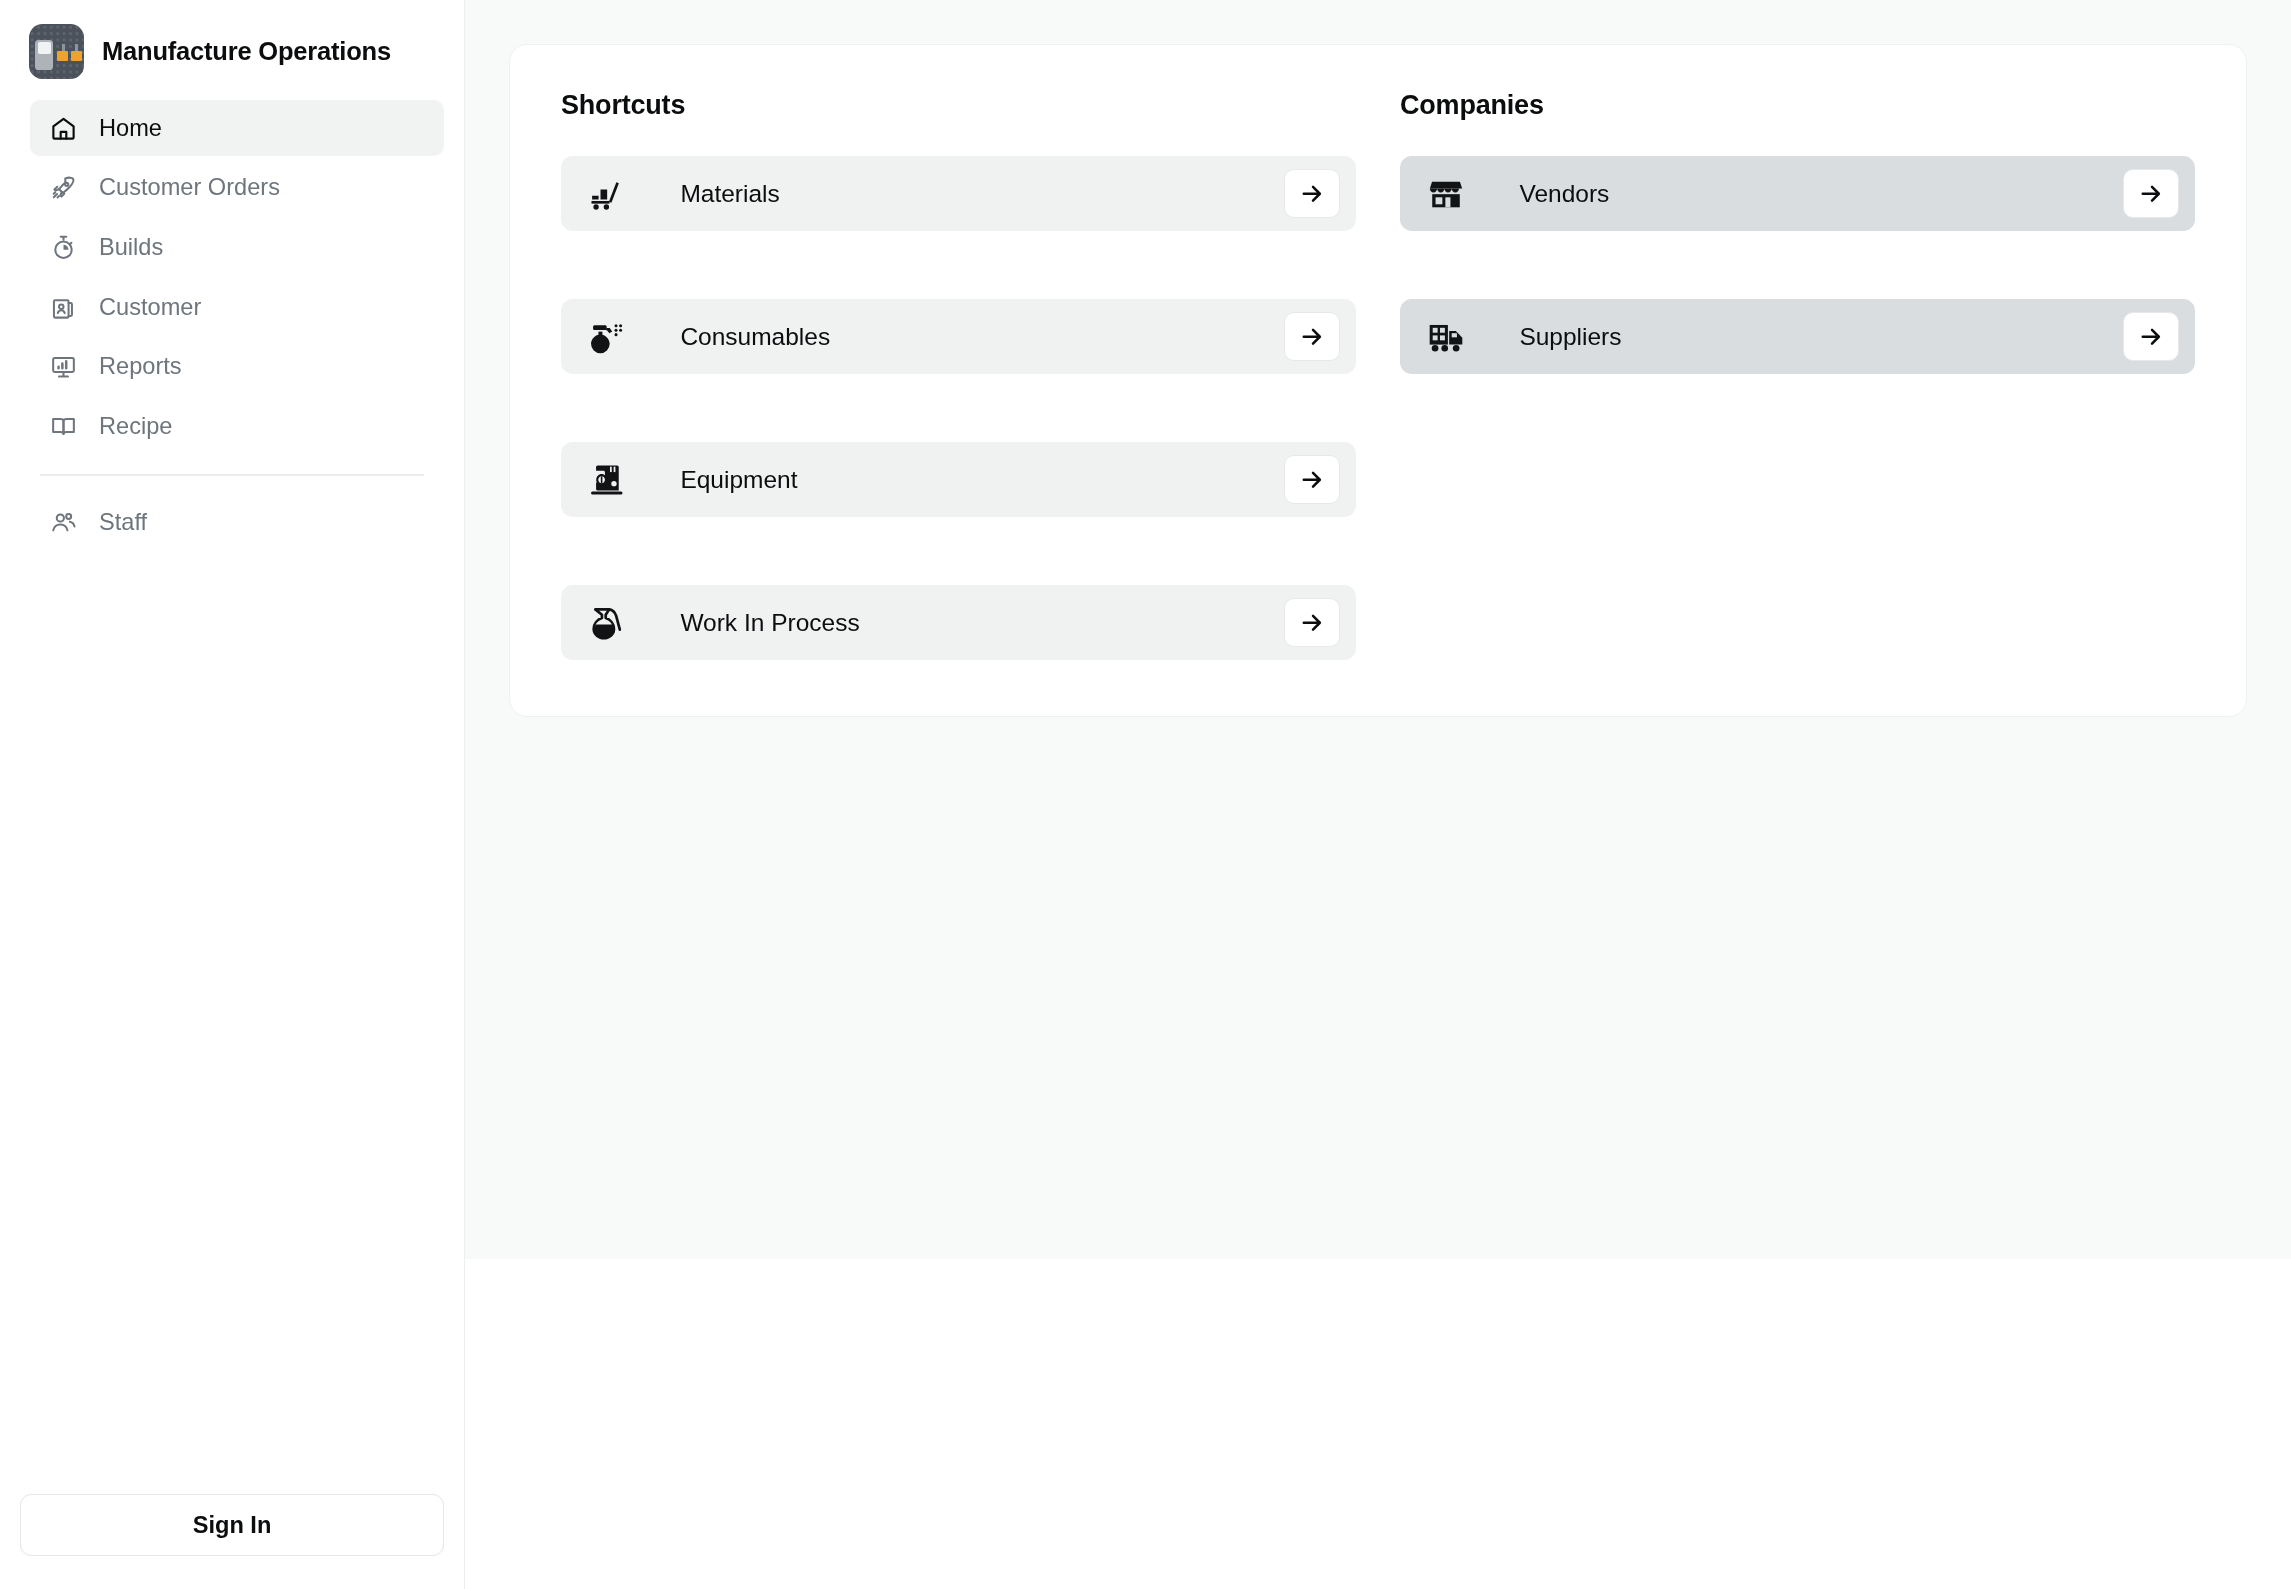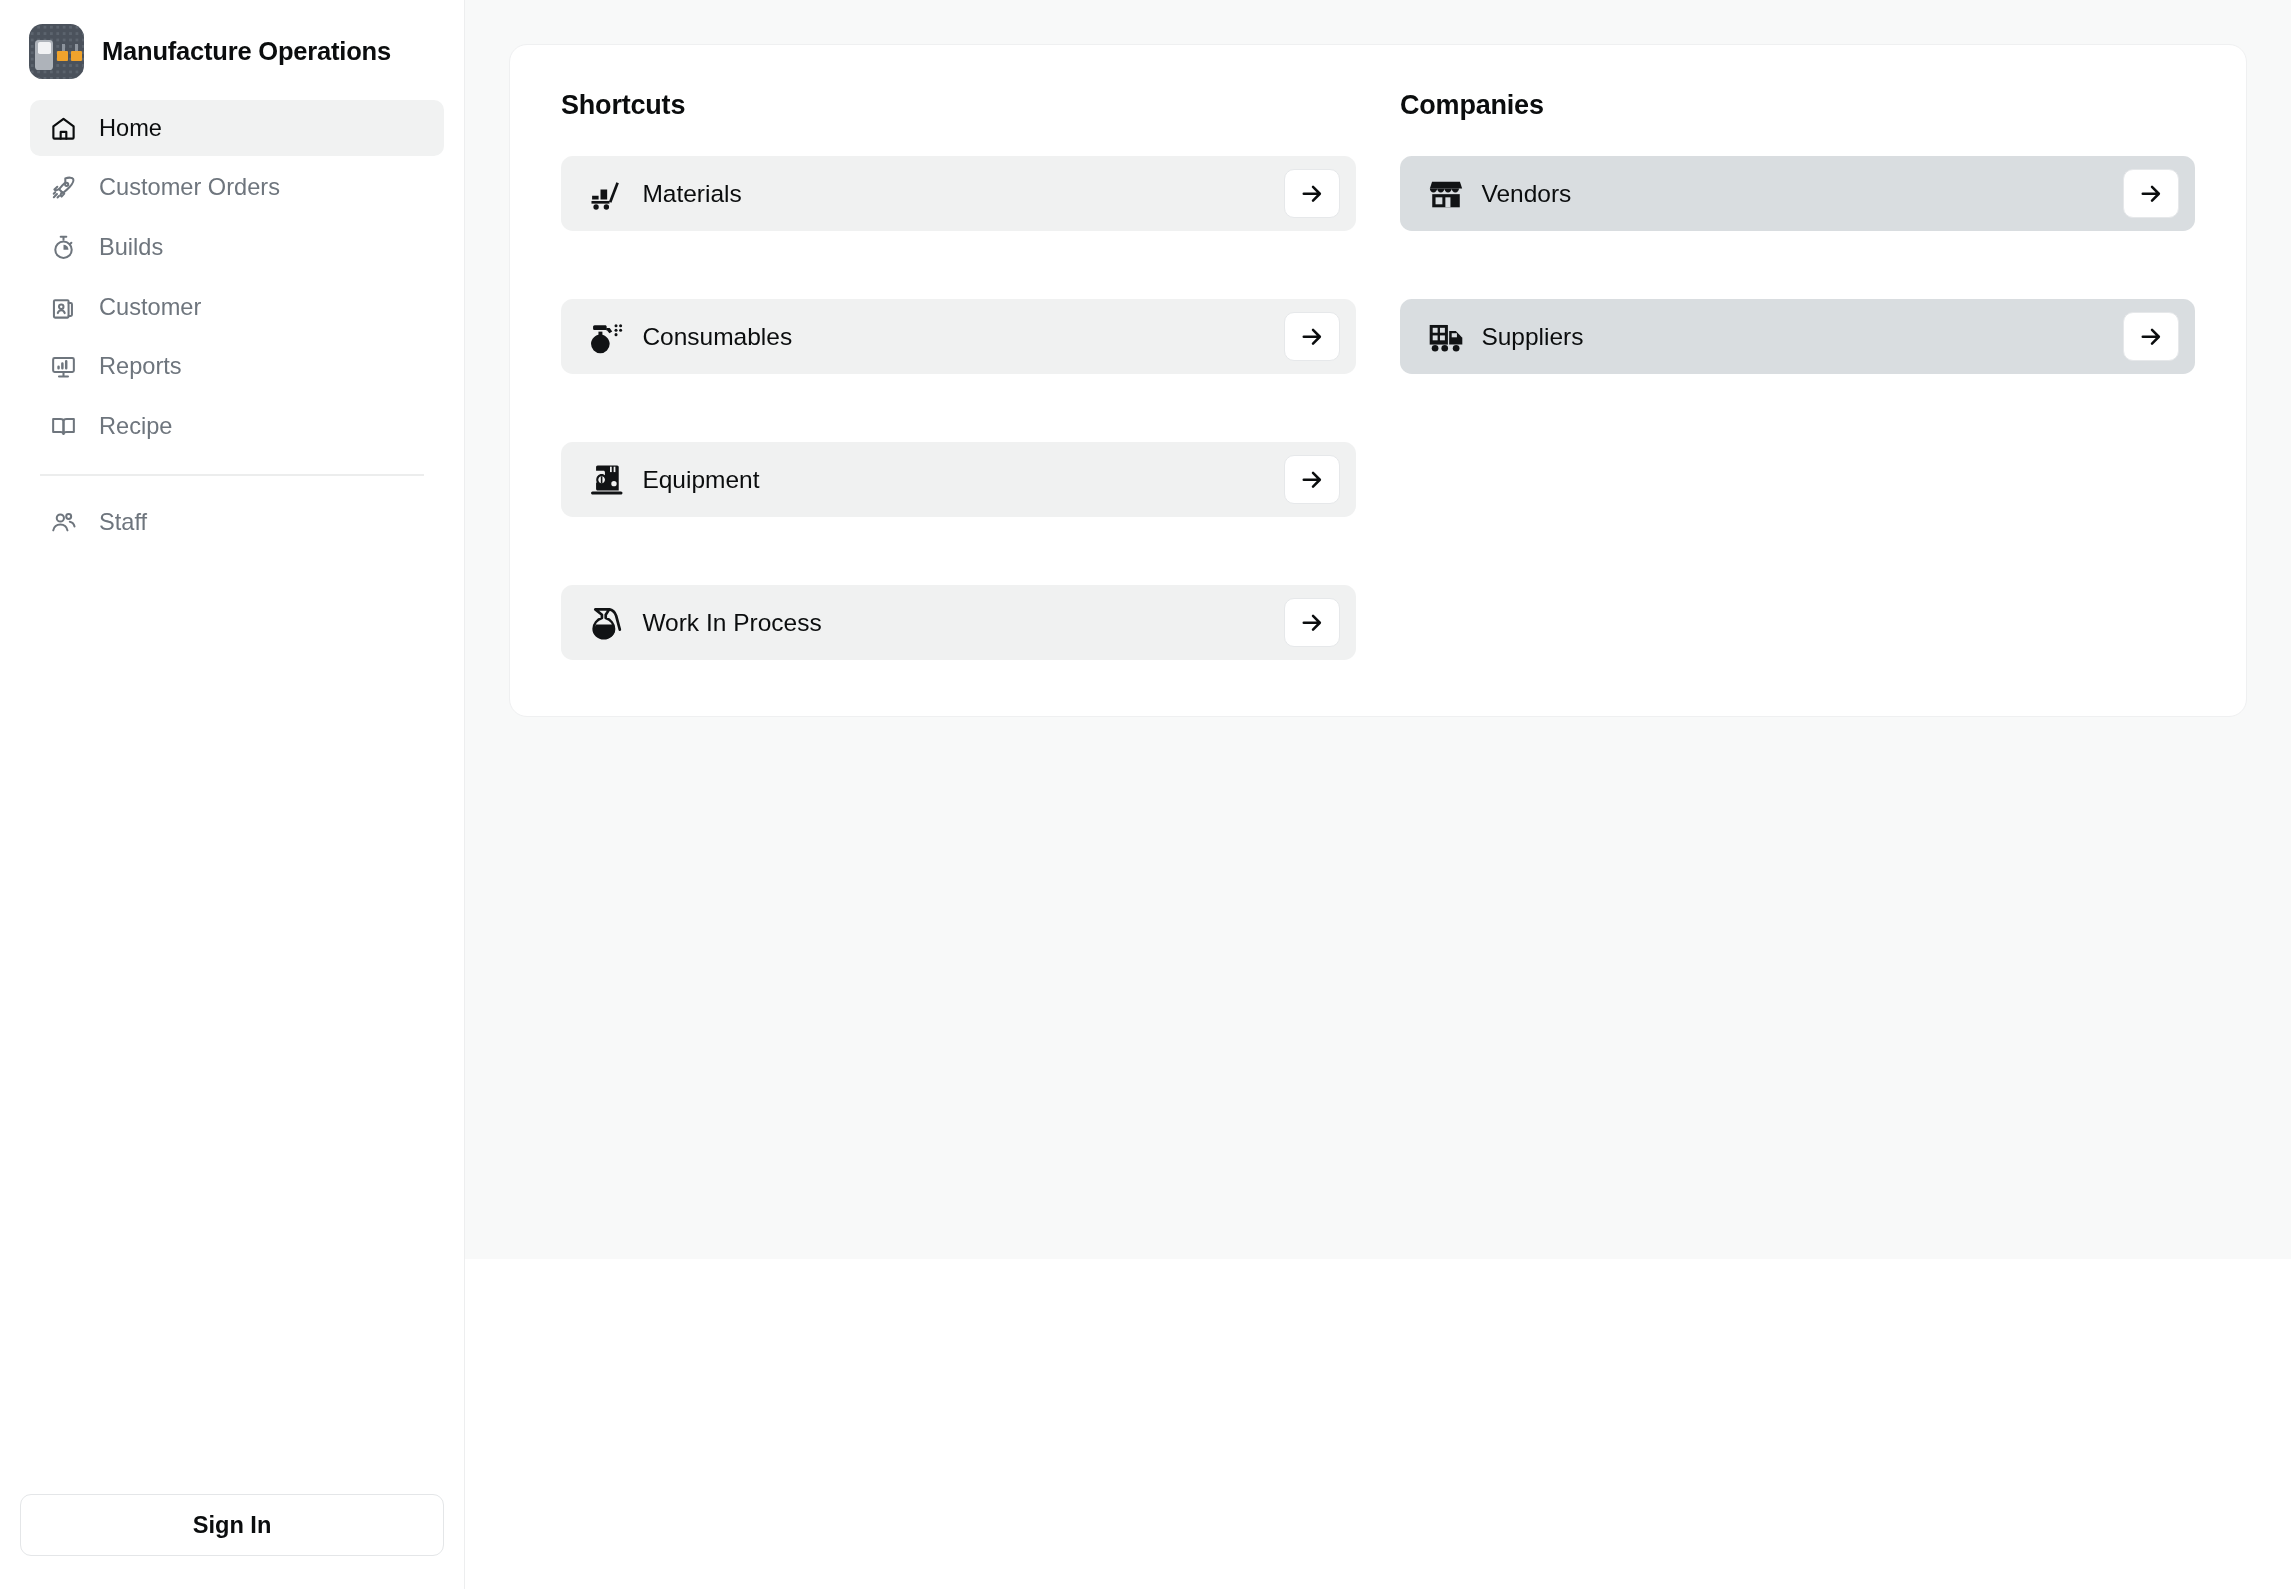--- a/index.html
+++ b/index.html
@@ -101,20 +101,21 @@
   .col-title {
     font-size: 27px; font-weight: 700; color: #0b0d0e;
     letter-spacing: -0.2px; margin-bottom: 35px;
   }
   .row {
     display: flex; align-items: center;
     height: 75px; border-radius: 11.8px;
     padding: 0 16.4px 0 27px;
     margin-bottom: 68px;
     cursor: pointer;
+    gap: 38px;
   }
   .row.shortcut { background: #f0f1f1; }
   .row.company  { background: #d9dde0; }
   .row .row-ico { width: 38px; height: 38px; flex: 0 0 38px; display: flex; align-items: center; justify-content: center; margin-right: 16.4px; }
   .row .row-ico svg { width: 38px; height: 38px; display: block; }
   .row .row-label { font-size: 24.5px; color: #0b0d0e; flex: 1; }
   .arrow-btn {
     width: 56px; height: 49px; flex: 0 0 56px;
     background: #ffffff; border: 1.8px solid #e6e8ea; border-radius: 10px;
     display: flex; align-items: center; justify-content: center;

